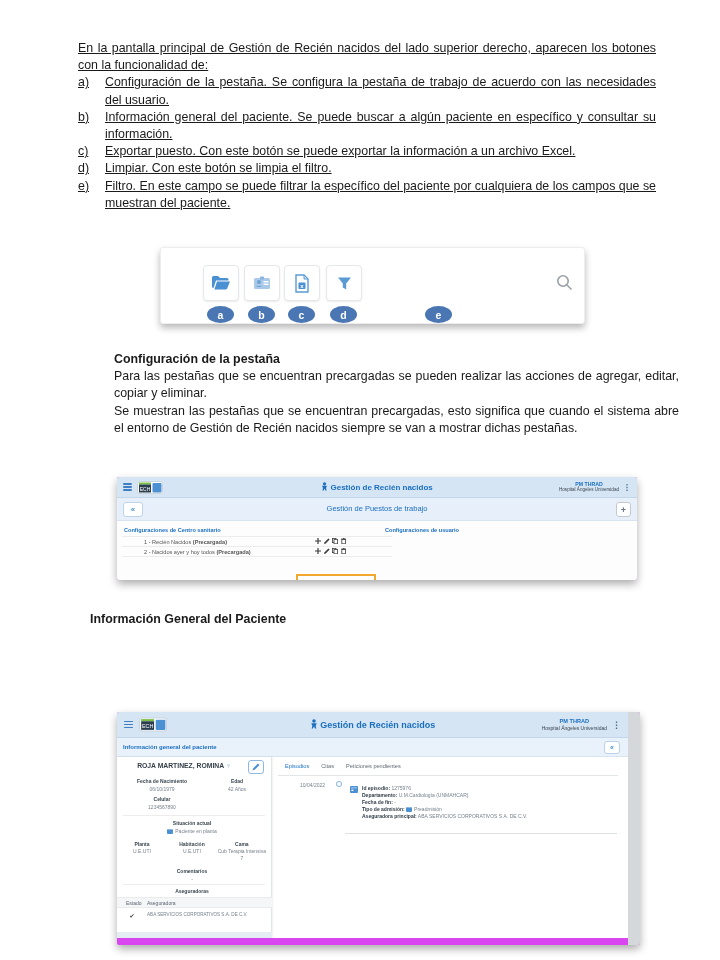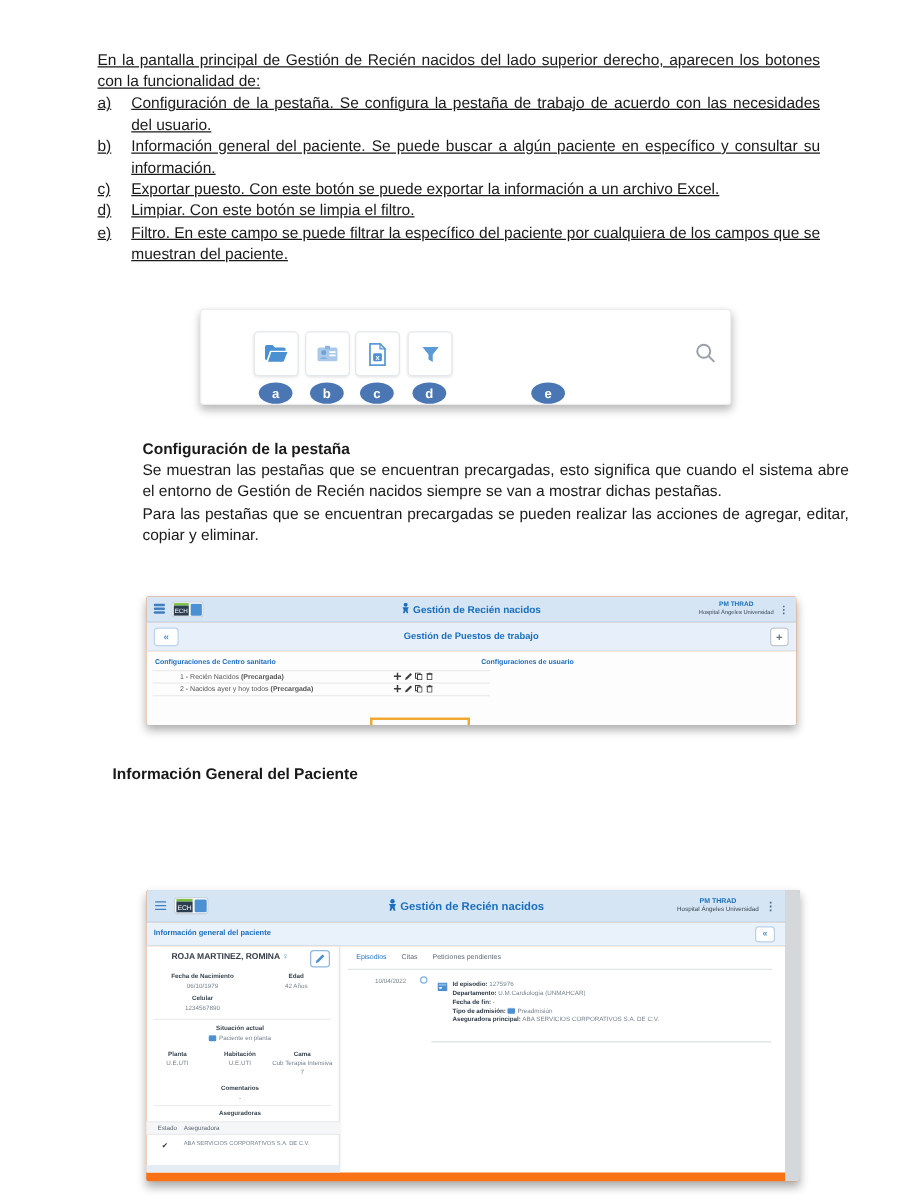--- a/index.html
+++ b/index.html
@@ -29,38 +29,38 @@
   .tb-input { position:absolute; left:205px; top:19px; width:213px; height:32px;
     border:1px solid #d2d7dc; border-radius:4px; background:#fff; padding:0 26px 0 10px;
     font-family:"Liberation Sans", sans-serif; font-size:14px; color:#444; }
   .tb-input::placeholder { color:#a6adb5; }
   .tb-search { position:absolute; left:395px; top:26px; }
   .badge { position:absolute; top:58px; width:27px; height:17px; border-radius:50%;
     background:#4a77b4; color:#fff; font-size:10.5px; font-weight:bold;
     display:flex; align-items:center; justify-content:center; }
 
   
-  .fig { position:absolute; background:#f97316; border-radius:2px;
+  .fig { position:absolute; background:#d946ef; border-radius:2px;
     box-shadow:0 4px 8px rgba(0,0,0,.33); overflow:hidden; }
   .app-hdr { position:relative; background:#d5e5f4; border-bottom:1px solid #c3d7eb;
     display:flex; align-items:center; }
   .hamburger { display:inline-block; width:9px; }
   .hamburger i { display:block; height:1.5px; background:#3f7fc1; margin:1.5px 0; border-radius:1px; }
   .app-title { position:absolute; left:0; right:0; text-align:center; color:#1a6fc0; font-weight:bold; }
   .hdr-user { margin-left:auto; text-align:center; line-height:1.25; }
   .hdr-user .u1 { color:#1a6fc0; font-weight:bold; }
   .hdr-user .u2 { color:#3c464f; }
   .kebab { color:#4a6b8a; font-weight:bold; }
   .chip-btn { background:#fff; display:flex; align-items:center; justify-content:center;
     color:#4a90d3; font-weight:bold; }
 
   
   .fa1-sub { position:relative; height:23px; background:#e7f0fa; border-bottom:1px solid #d8e4f0; }
   .fa1-sub .sub-title { position:absolute; left:0; right:0; top:6px; text-align:center;
-    color:#1a6fc0; font-weight:bold; font-size:7.5px; }
+    color:#1a6fc0; font-weight:normal; font-size:7.5px; }
   .fa1-colhdr { position:absolute; font-size:5.6px; font-weight:bold; color:#1a6fc0; }
   .cfg-row { position:relative; height:10px; border-bottom:1px solid #ececec;
     display:flex; align-items:center; font-size:5.6px; color:#555; }
   .cfg-row .row-label { padding-left:22px; }
   .row-actions { position:absolute; left:193px; top:1px; display:flex; gap:2.5px; align-items:center; }
   .hl-box { position:absolute; left:179px; top:53px; width:80px; height:26px;
     border:2px solid #f0a830; }
 
   
   .fa2-crumb { position:relative; height:19px; background:#e9f1fa; border-bottom:1px solid #d8e4f0; }
@@ -176,22 +176,22 @@
     </span>
     <span class="badge" style="left:46px">a</span>
     <span class="badge" style="left:87px">b</span>
     <span class="badge" style="left:127px">c</span>
     <span class="badge" style="left:169px">d</span>
     <span class="badge" style="left:264px">e</span>
   </div>
 
   <div class="section" style="left:90px; top:351px;margin-left:24px;">
     <h3>Configuración de la pestaña</h3>
+    <p>Para las pestañas que se encuentran precargadas se pueden realizar las acciones de agregar, editar, copiar y eliminar.</p>
     <p>Se muestran las pestañas que se encuentran precargadas, esto significa que cuando  el sistema abre el entorno de Gestión de Recién nacidos siempre se van a mostrar dichas pestañas.</p>
-    <p>Para las pestañas que se encuentran precargadas se pueden realizar las acciones de agregar, editar, copiar y eliminar.</p>
   </div>
 
   <div class="fig" style="left:117px; top:477px; width:520px; height:103px;">
     <div class="app-hdr" style="height:21px; padding:0 6px; font-size:8px;">
       <span class="hamburger">
           <i></i>
           <i></i>
           <i></i>
         </span>
       <svg width="26" height="13" viewBox="0 0 26 13" style="margin-left:5px">

